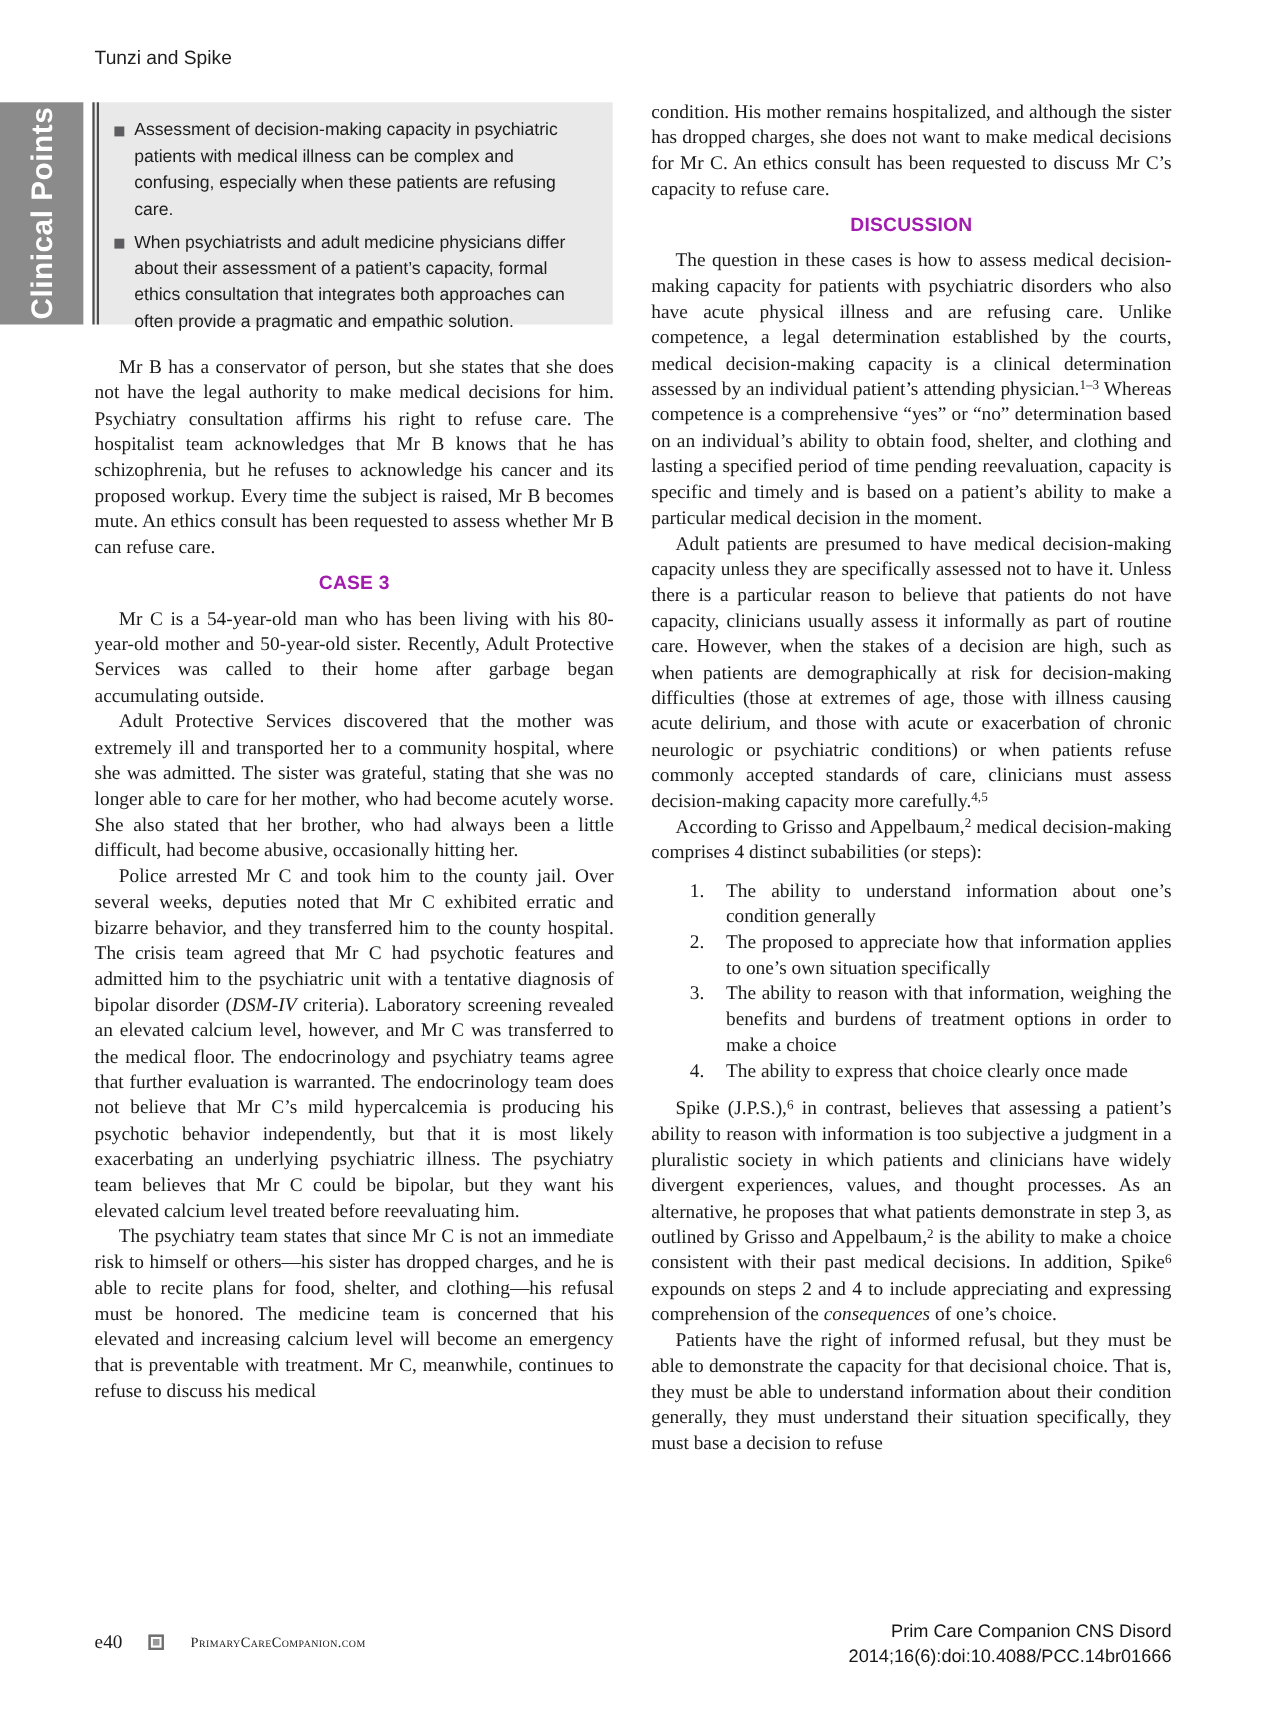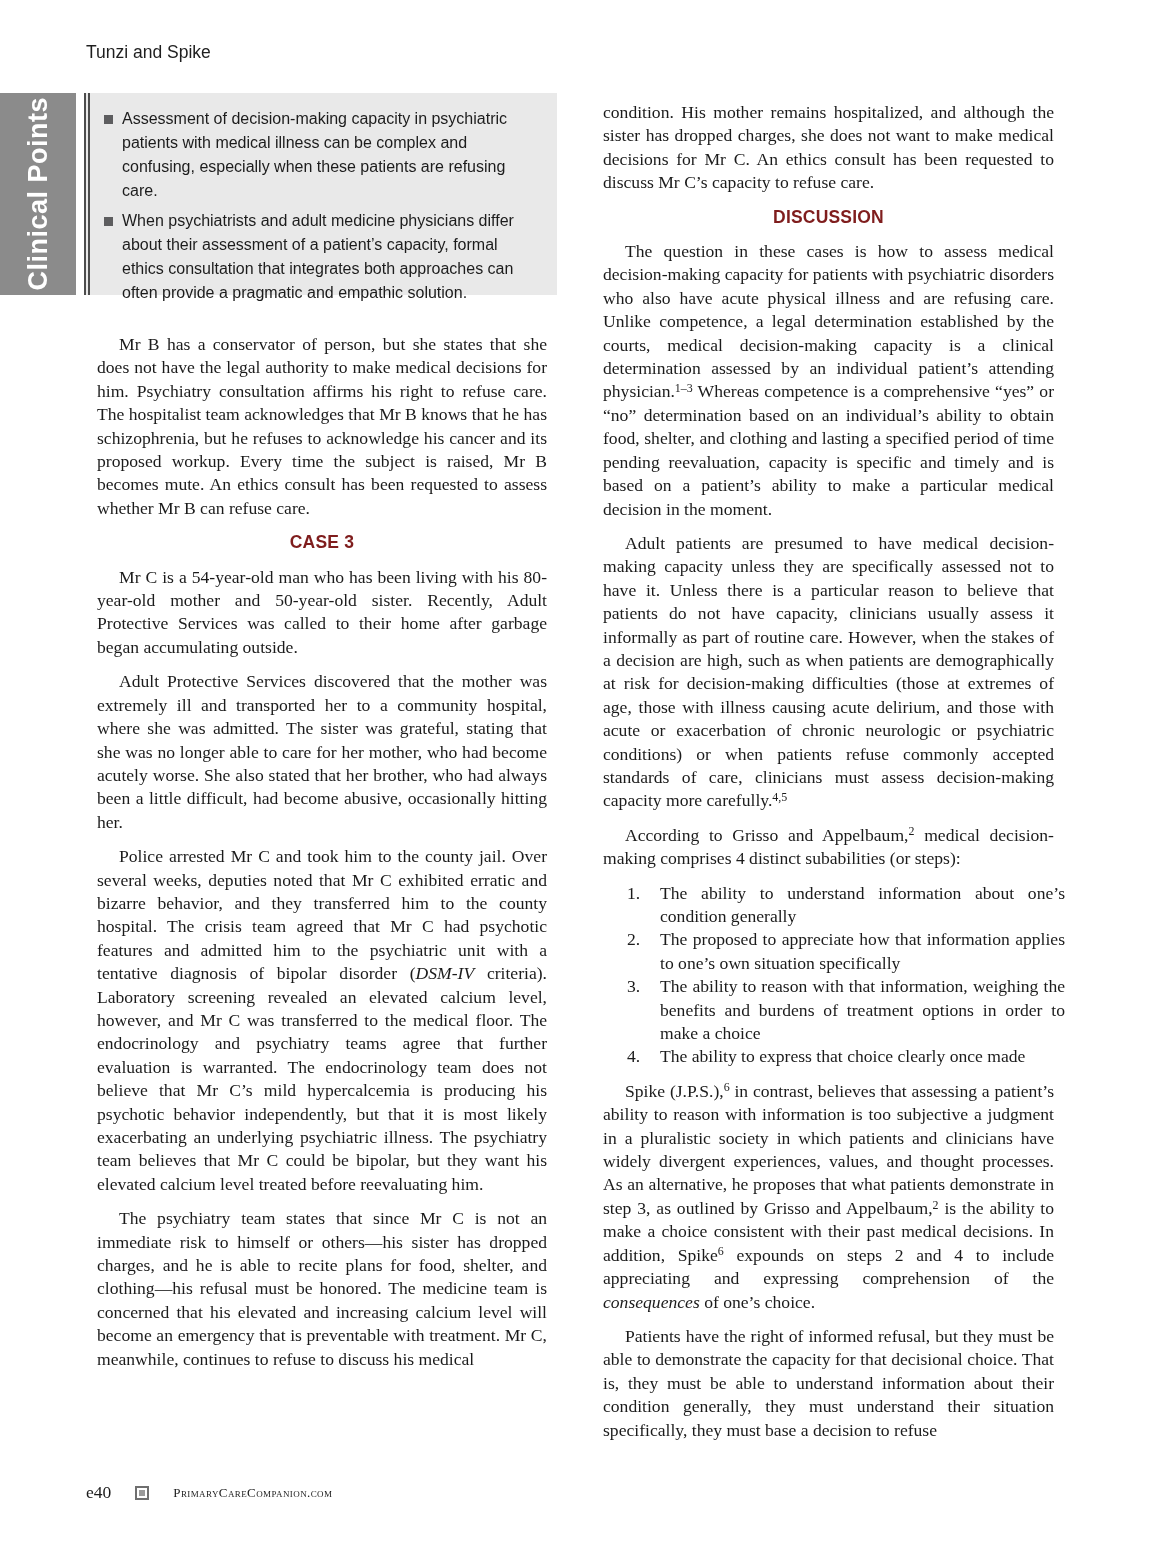--- a/index.html
+++ b/index.html
@@ -41,25 +41,25 @@
   .cp-sq{width:9px;height:9px;background:#5d5d5f;margin-top:8px;flex:none;}
 
   
   .col{
     position:absolute;width:472px;text-align:justify;
     font-size:17.6px;line-height:23.4px;color:#1b1b1b;
     hyphens:none;
   }
   .col-left{left:86px;top:322px;}
   .col-right{left:592px;top:90px;width:473px;}
-  .col p{margin:11px;}
+  .col p{margin:0;}
   .col p.indent{text-indent:22px;}
   .col h2{
     font-family:"Liberation Sans",sans-serif;font-weight:bold;
-    font-size:17.5px;letter-spacing:0.2px;color:#7f1d1d;
+    font-size:17.5px;letter-spacing:0.2px;color:#a21caf;
     text-align:center;margin:9px 0 9px 0;
   }
   sup{font-size:68%;line-height:0;vertical-align:baseline;position:relative;top:-0.45em;}
   em{font-style:italic;}
 
   
   .steps{list-style:none;margin:11px 0 11px 0;padding:0 0 0 68px;}
   .steps li{position:relative;margin:0;}
   .steps .num{position:absolute;left:-33px;}
 
@@ -140,14 +140,18 @@
     </ol>
     <p class="indent">Spike (J.P.S.),<sup>6</sup> in contrast, believes that assessing a patient’s ability to reason with information is too subjective a judgment in a pluralistic society in which patients and clinicians have widely divergent experiences, values, and thought processes. As an alternative, he proposes that what patients demonstrate in step 3, as outlined by Grisso and Appelbaum,<sup>2</sup> is the ability to make a choice consistent with their past medical decisions. In addition, Spike<sup>6</sup> expounds on steps 2 and 4 to include appreciating and expressing comprehension of the <em>consequences</em> of one’s choice.</p>
     <p class="indent">Patients have the right of informed refusal, but they must be able to demonstrate the capacity for that decisional choice. That is, they must be able to understand information about their condition generally, they must understand their situation specifically, they must base a decision to refuse</p>
   </section>
 
   <div class="footer-left">
     <span>e40</span>
     <span class="journal-icon"></span>
     <span class="site-name">PrimaryCareCompanion.com</span>
   </div>
+  <div class="footer-right">
+    <div>Prim Care Companion CNS Disord</div>
+    <div>2014;16(6):doi:10.4088/PCC.14br01666</div>
+  </div>
 
 </div>
 
 </body></html>

